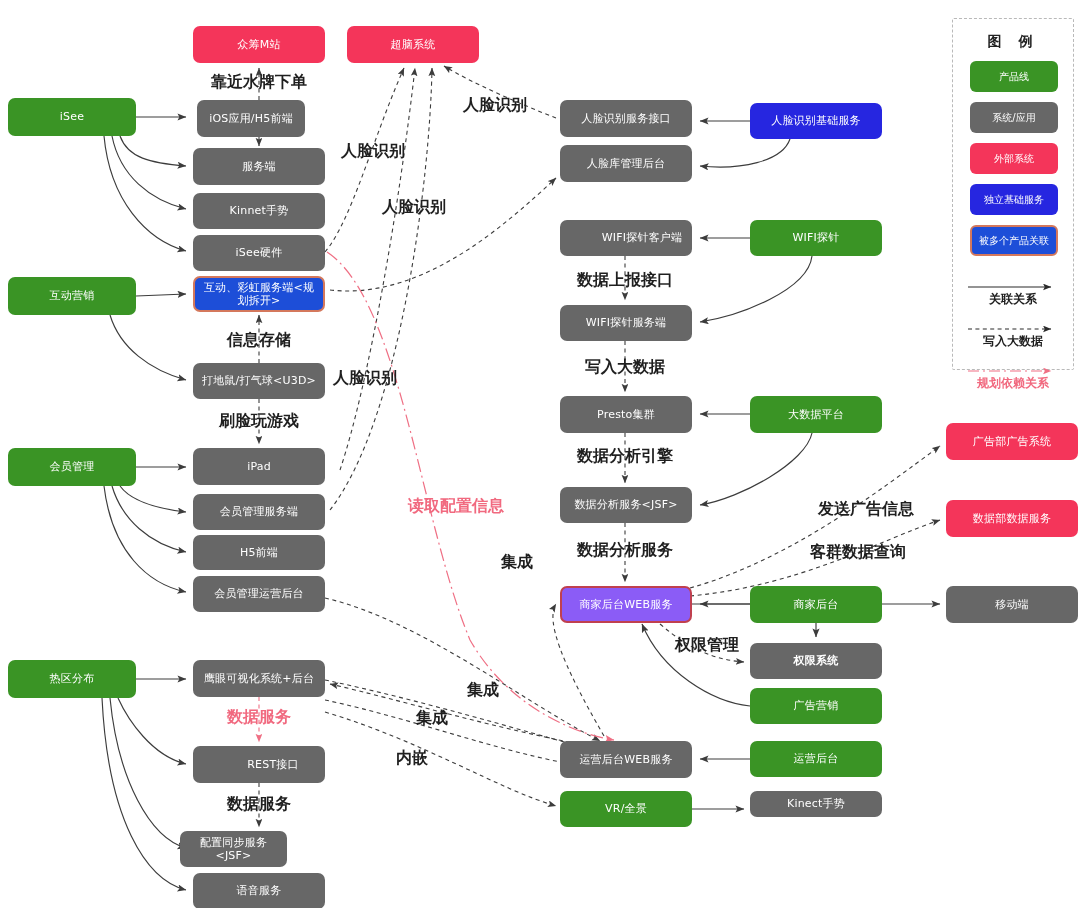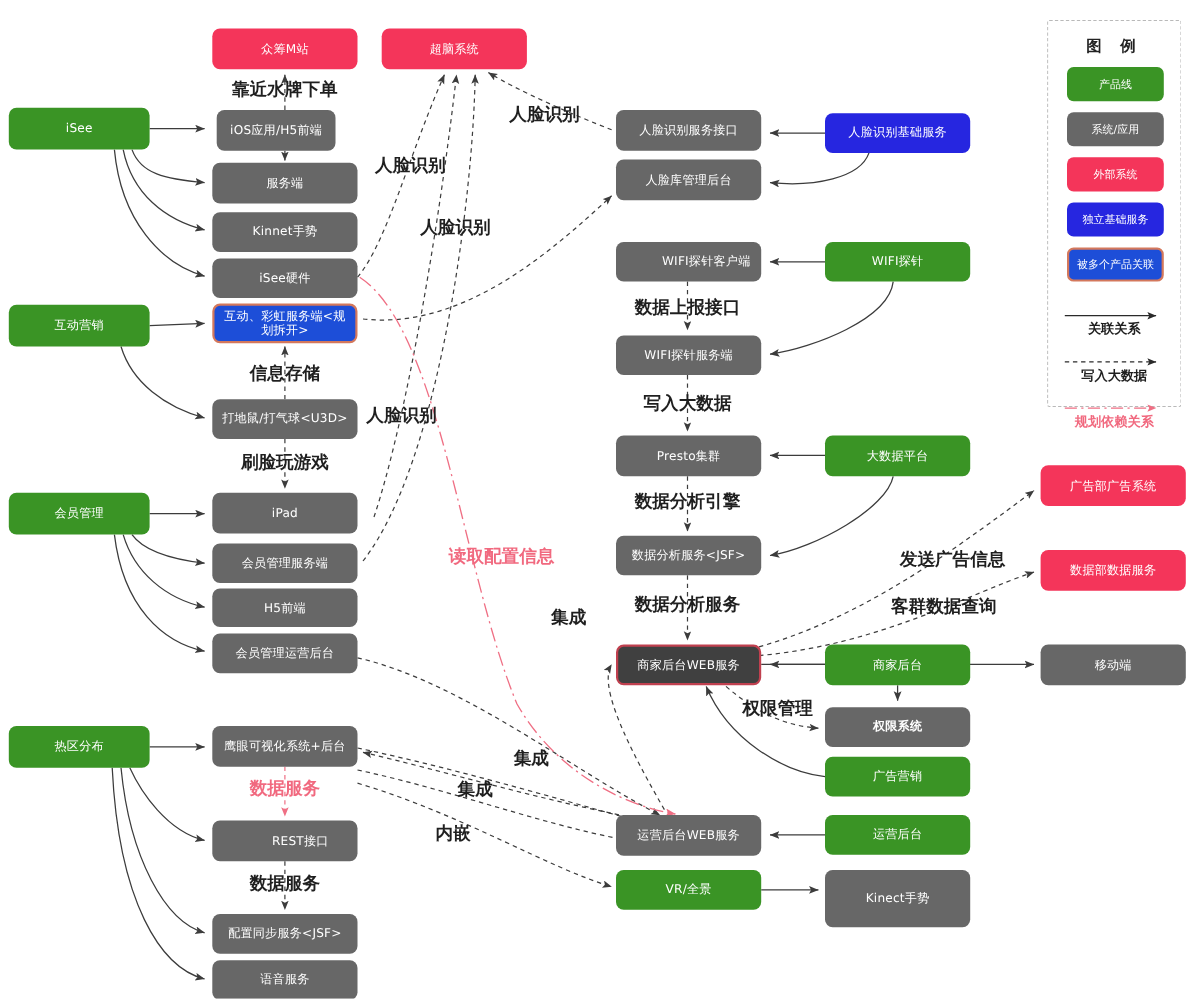--- a/index.html
+++ b/index.html
@@ -9,21 +9,21 @@
   .node{
     position:absolute;border-radius:7px;display:flex;align-items:center;justify-content:center;
     text-align:center;color:#ffffff;font-size:11px;line-height:1.2;box-sizing:border-box;
     padding:2px 4px;letter-spacing:.2px;
   }
   .n-green{background:#3a9425;}
   .n-gray{background:#676767;}
   .n-red{background:#f4355a;}
   .n-blue{background:#2626e0;}
   .n-multi{background:#1d4ed8;border:2px solid #d4785c;}
-  .n-hot{background:#404040;border:2px solid #c0404f;}
+  .n-hot{background:#8b5cf6;border:2px solid #c0404f;}
   .elabel{
     position:absolute;font-size:16px;color:#1f1f1f;font-weight:bold;white-space:nowrap;
     transform:translate(-50%,-50%);
   }
   .elabel.plan{color:#f1697f;}
   
   #legend{position:absolute;left:952px;top:18px;width:122px;height:352px;
      border:1px dashed #b9b9b9;border-radius:2px;background:#fff;box-sizing:border-box;}
   #legend .lg-title{position:absolute;left:0;right:0;top:14px;text-align:center;
      font-size:14px;color:#222;font-weight:bold;letter-spacing:6px;}
@@ -134,40 +134,40 @@
       <div class="node n-gray" style="left: 193px; top: 193px; width: 132px; height: 36px;">Kinnet手势</div>
       <div class="node n-gray" style="left: 193px; top: 235px; width: 132px; height: 36px;">iSee硬件</div>
       <div class="node n-multi" style="left: 193px; top: 276px; width: 132px; height: 36px;">互动、彩虹服务端&lt;规划拆开&gt;</div>
       <div class="node n-gray" style="left: 193px; top: 363px; width: 132px; height: 36px;">打地鼠/打气球&lt;U3D&gt;</div>
       <div class="node n-gray" style="left: 193px; top: 448px; width: 132px; height: 37px;">iPad</div>
       <div class="node n-gray" style="left: 193px; top: 494px; width: 132px; height: 36px;">会员管理服务端</div>
       <div class="node n-gray" style="left: 193px; top: 535px; width: 132px; height: 35px;">H5前端</div>
       <div class="node n-gray" style="left: 193px; top: 576px; width: 132px; height: 36px;">会员管理运营后台</div>
       <div class="node n-gray" style="left: 193px; top: 660px; width: 132px; height: 37px;">鹰眼可视化系统+后台</div>
       <div class="node n-gray" style="left: 193px; top: 746px; width: 132px; height: 37px; padding-left: 32px;">REST接口</div>
-      <div class="node n-gray" style="left: 193px; top: 831px; width: 132px; height: 36px;">配置同步服务&lt;JSF&gt;</div>
+      <div class="node n-gray" style="left: 180px; top: 831px; width: 107px; height: 36px;">配置同步服务&lt;JSF&gt;</div>
       <div class="node n-gray" style="left: 193px; top: 873px; width: 132px; height: 36px;">语音服务</div>
       <div class="node n-red" style="left: 347px; top: 26px; width: 132px; height: 37px;">超脑系统</div>
       <div class="node n-gray" style="left: 560px; top: 100px; width: 132px; height: 37px;">人脸识别服务接口</div>
       <div class="node n-gray" style="left: 560px; top: 145px; width: 132px; height: 37px;">人脸库管理后台</div>
       <div class="node n-gray" style="left: 560px; top: 220px; width: 132px; height: 36px; padding-left: 36px;">WIFI探针客户端</div>
       <div class="node n-gray" style="left: 560px; top: 305px; width: 132px; height: 36px;">WIFI探针服务端</div>
       <div class="node n-gray" style="left: 560px; top: 396px; width: 132px; height: 37px;">Presto集群</div>
       <div class="node n-gray" style="left: 560px; top: 487px; width: 132px; height: 36px;">数据分析服务&lt;JSF&gt;</div>
       <div class="node n-hot" style="left: 560px; top: 586px; width: 132px; height: 37px;">商家后台WEB服务</div>
       <div class="node n-gray" style="left: 560px; top: 741px; width: 132px; height: 37px;">运营后台WEB服务</div>
       <div class="node n-green" style="left: 560px; top: 791px; width: 132px; height: 36px;">VR/全景</div>
       <div class="node n-blue" style="left: 750px; top: 103px; width: 132px; height: 36px;">人脸识别基础服务</div>
       <div class="node n-green" style="left: 750px; top: 220px; width: 132px; height: 36px;">WIFI探针</div>
       <div class="node n-green" style="left: 750px; top: 396px; width: 132px; height: 37px;">大数据平台</div>
       <div class="node n-green" style="left: 750px; top: 586px; width: 132px; height: 37px;">商家后台</div>
       <div class="node n-gray" style="left: 750px; top: 643px; width: 132px; height: 36px; font-weight: bold;">权限系统</div>
       <div class="node n-green" style="left: 750px; top: 688px; width: 132px; height: 36px;">广告营销</div>
       <div class="node n-green" style="left: 750px; top: 741px; width: 132px; height: 36px;">运营后台</div>
-      <div class="node n-gray" style="left: 750px; top: 791px; width: 132px; height: 52px; text-align: right;">Kinect手势</div>
+      <div class="node n-gray" style="left: 750px; top: 791px; width: 132px; height: 26px; text-align: right;">Kinect手势</div>
       <div class="node n-red" style="left: 946px; top: 423px; width: 132px; height: 37px;">广告部广告系统</div>
       <div class="node n-red" style="left: 946px; top: 500px; width: 132px; height: 37px;">数据部数据服务</div>
       <div class="node n-gray" style="left: 946px; top: 586px; width: 132px; height: 37px;">移动端</div>
     </div>
   <div id="labels-root">
       <div class="elabel" style="left: 259px; top: 82px;">靠近水牌下单</div>
       <div class="elabel" style="left: 373px; top: 151px;">人脸识别</div>
       <div class="elabel" style="left: 414px; top: 207px;">人脸识别</div>
       <div class="elabel" style="left: 365px; top: 378px;">人脸识别</div>
       <div class="elabel" style="left: 495px; top: 105px;">人脸识别</div>

